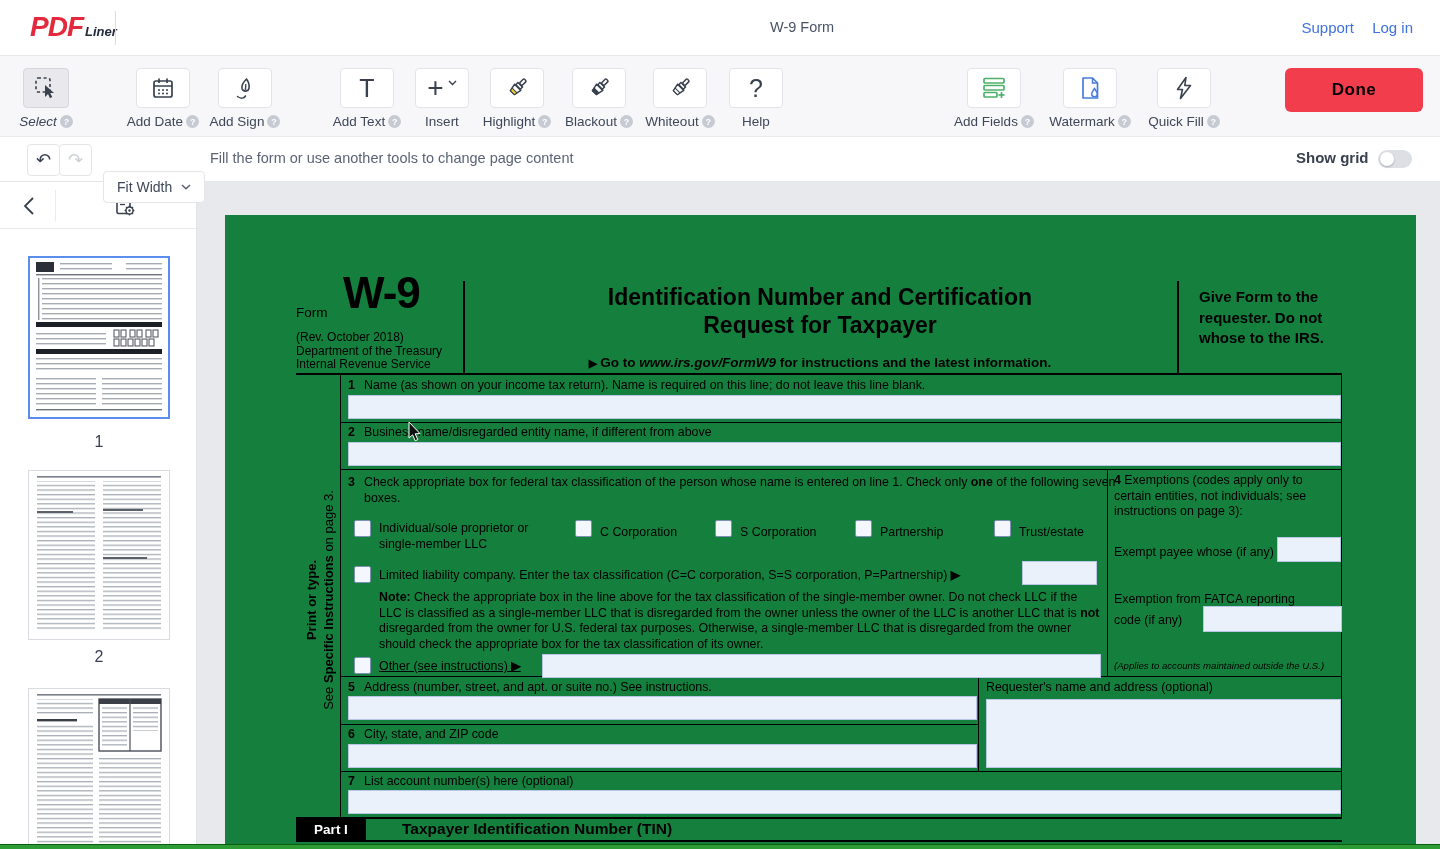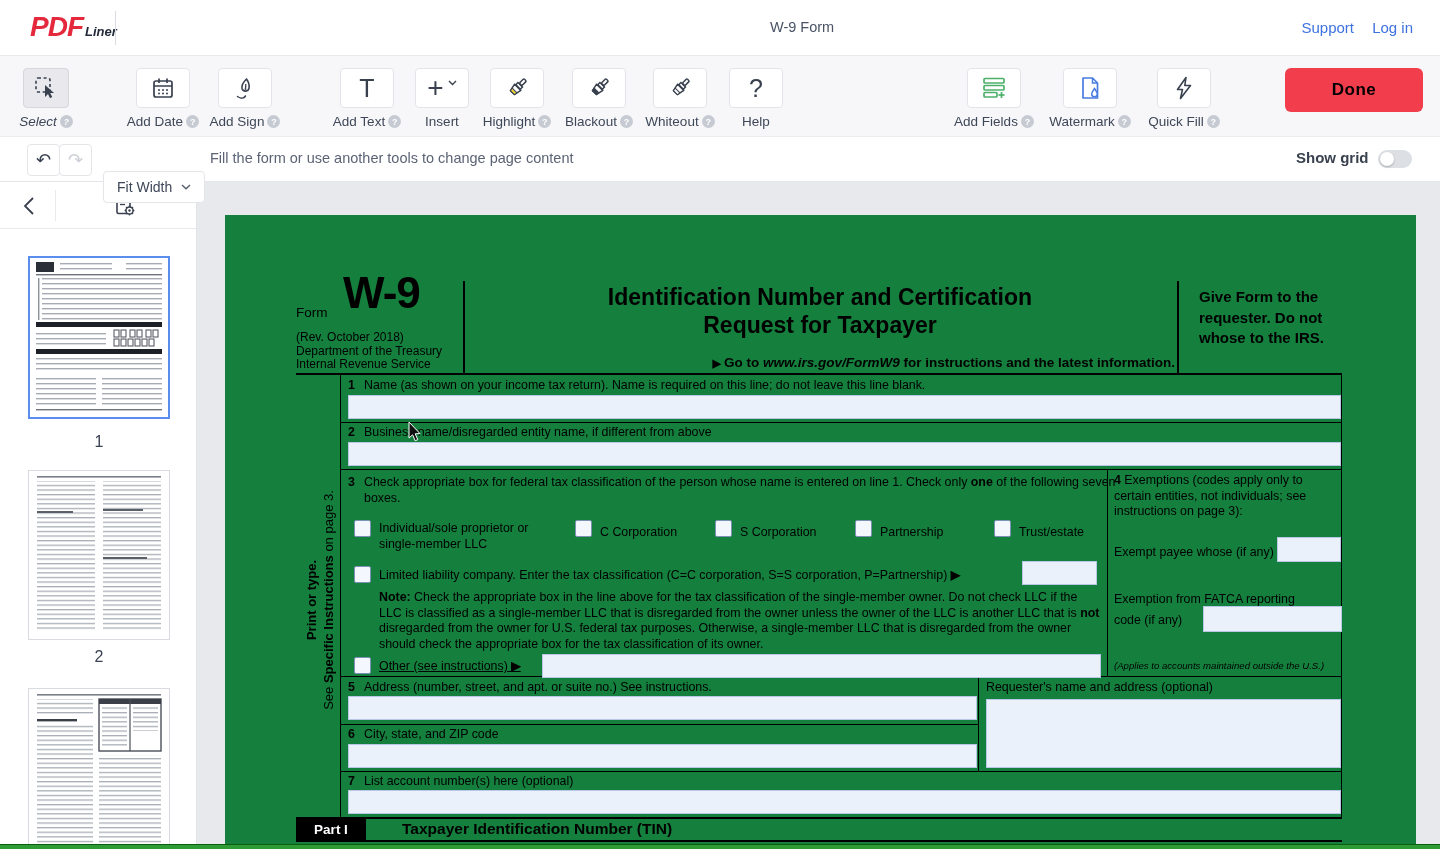--- a/index.html
+++ b/index.html
@@ -80,21 +80,21 @@
   .num { position:absolute; font-weight:bold; font-size:12.4px; line-height:15px; }
   .fl { position:absolute; font-size:12.4px; line-height:15.5px; }
   .nowrap { white-space:nowrap; }
   .b { font-weight:bold; }
   .i { font-style:italic; }
 
   .fw { font-size:13.5px; }
   .w9big { font-size:44px; font-weight:800; letter-spacing:-1px; line-height:44px; }
   .smhdr { font-size:12px; line-height:13.5px; }
   .ftitle { text-align:center; font-weight:bold; font-size:23px; line-height:28px; }
-  .fgoto { text-align:right; font-weight:bold; font-size:13.5px; }
+  .fgoto { text-align:center; font-weight:bold; font-size:13.5px; }
   .fgive { font-weight:bold; font-size:15px; line-height:20.5px; }
   .sidevert { position:absolute; left:-40px; top:368px; width:272px; height:34px;
               transform:rotate(-90deg); text-align:center; font-size:13px; line-height:16.5px; }
   .part1-box { position:absolute; left:71px; top:604px; width:70px; height:21px; background:#000;
                color:#fff; font-weight:bold; font-size:13.5px; display:flex; align-items:center;
                justify-content:center; }
   .part1-title { position:absolute; left:177px; top:605px; font-weight:bold; font-size:15.5px; }
 
   .greenbar { position:absolute; left:0; bottom:0; width:1440px; height:5px; background:#2e9c35;
               border-top:1.5px solid #0c5c12; z-index:60; }

